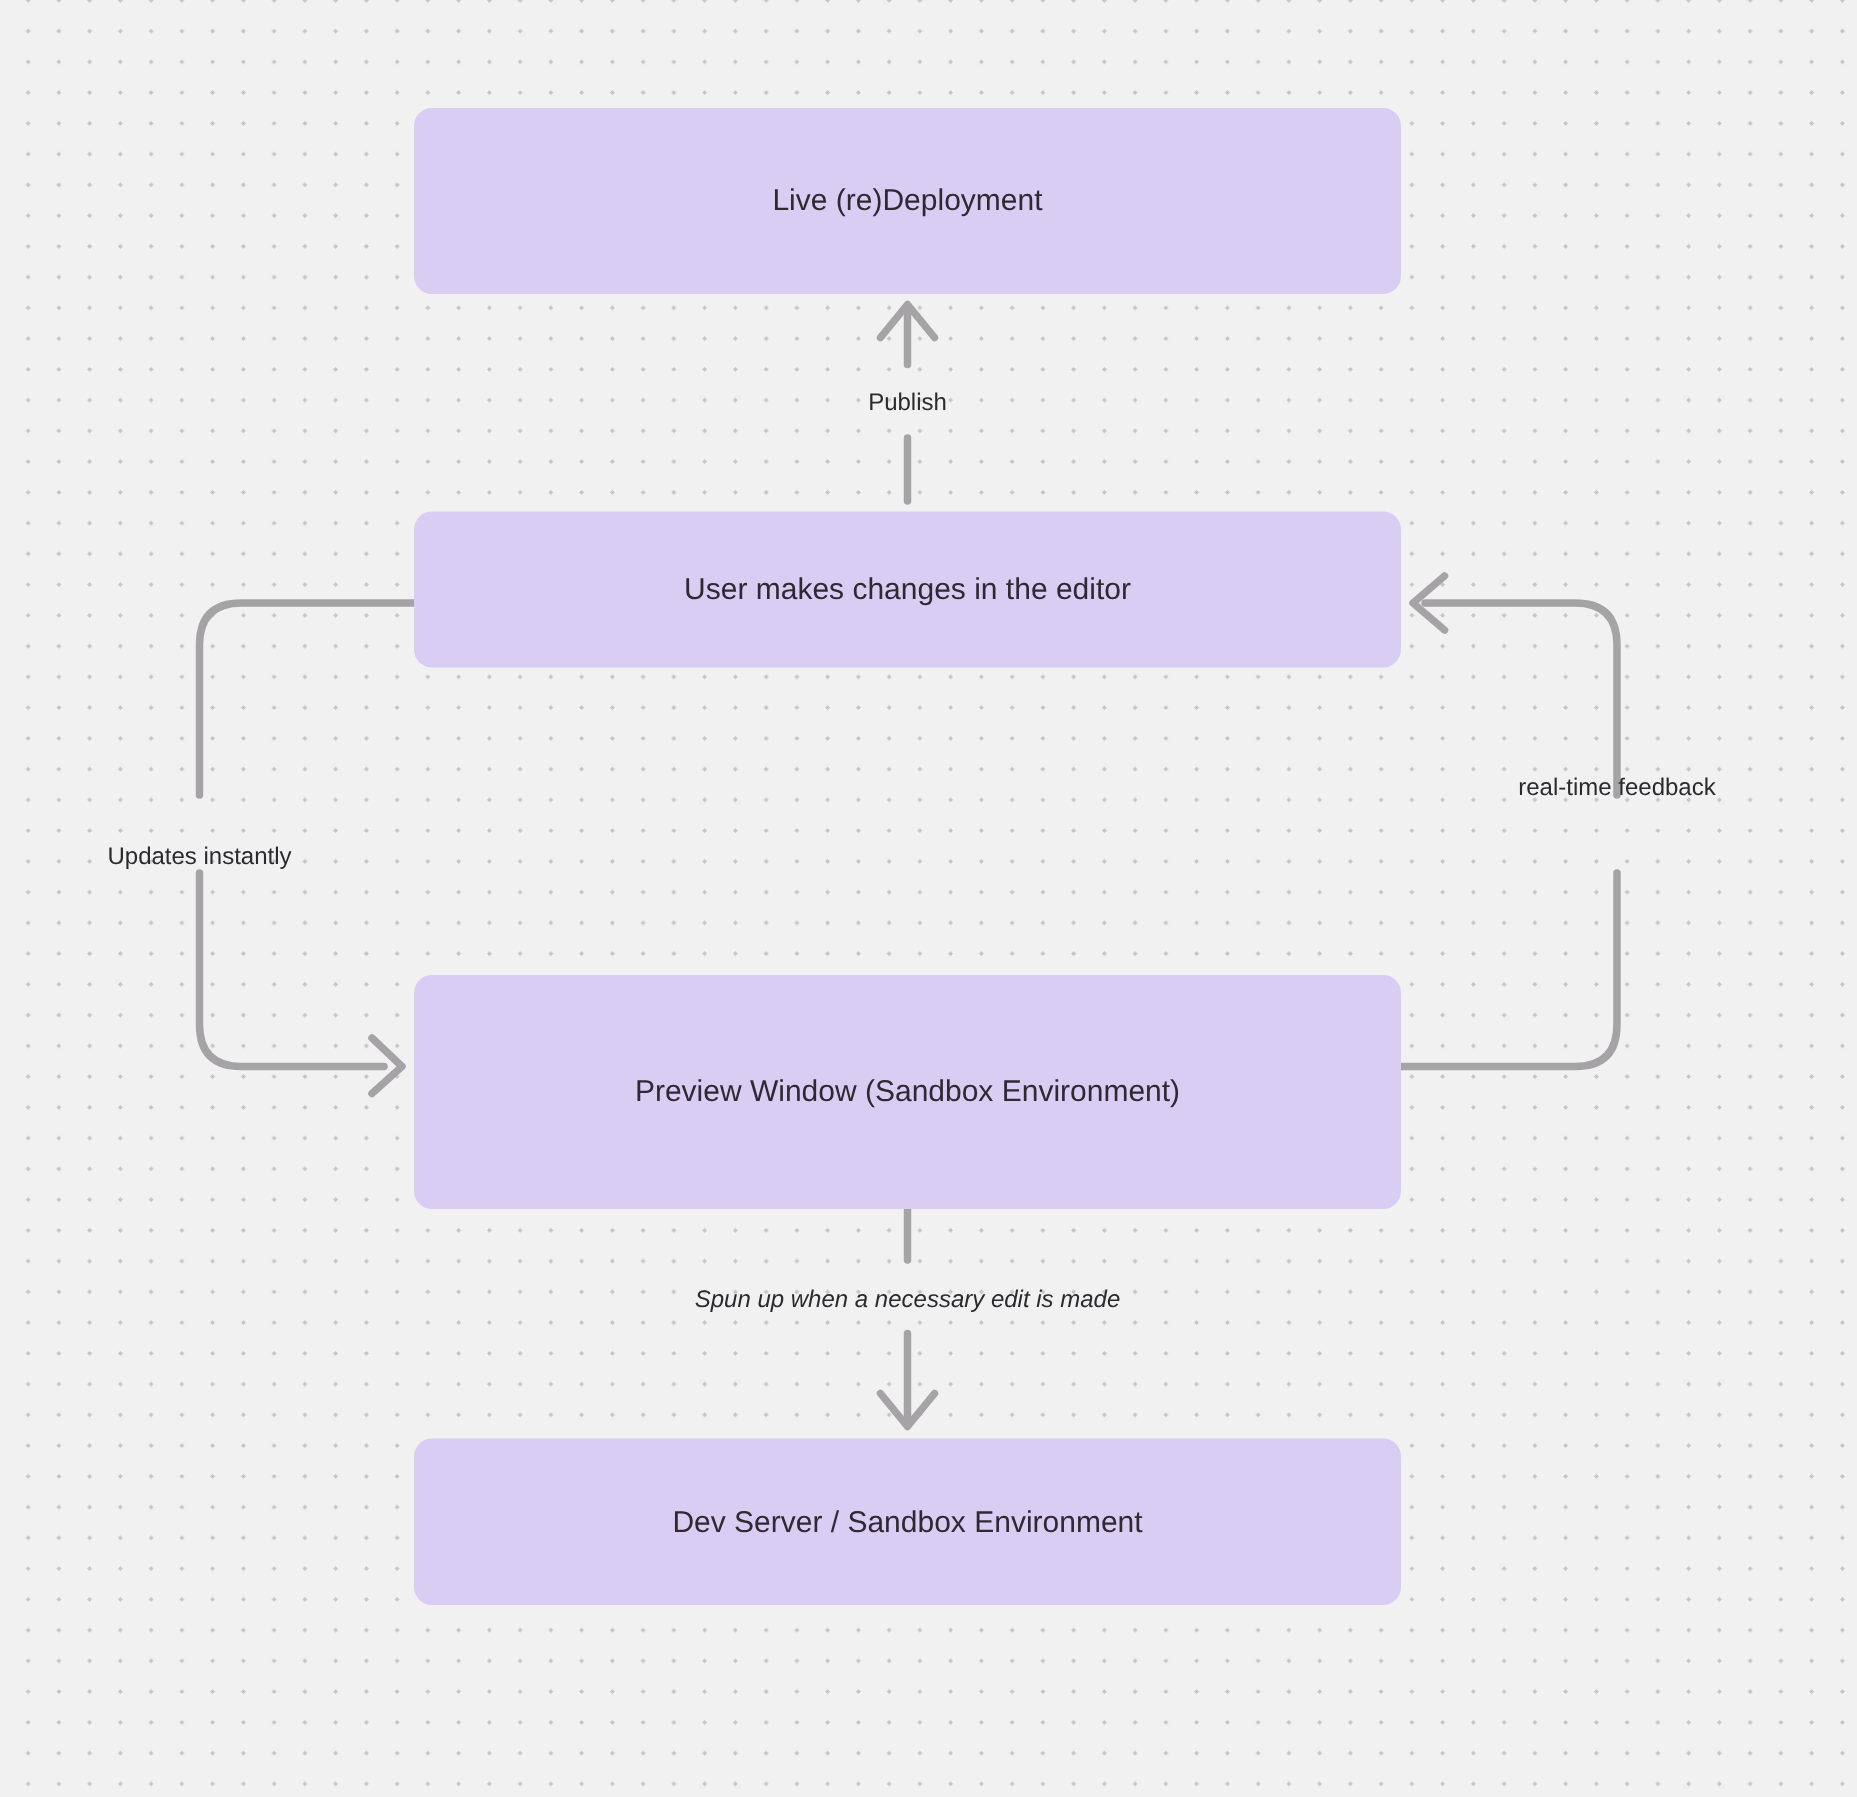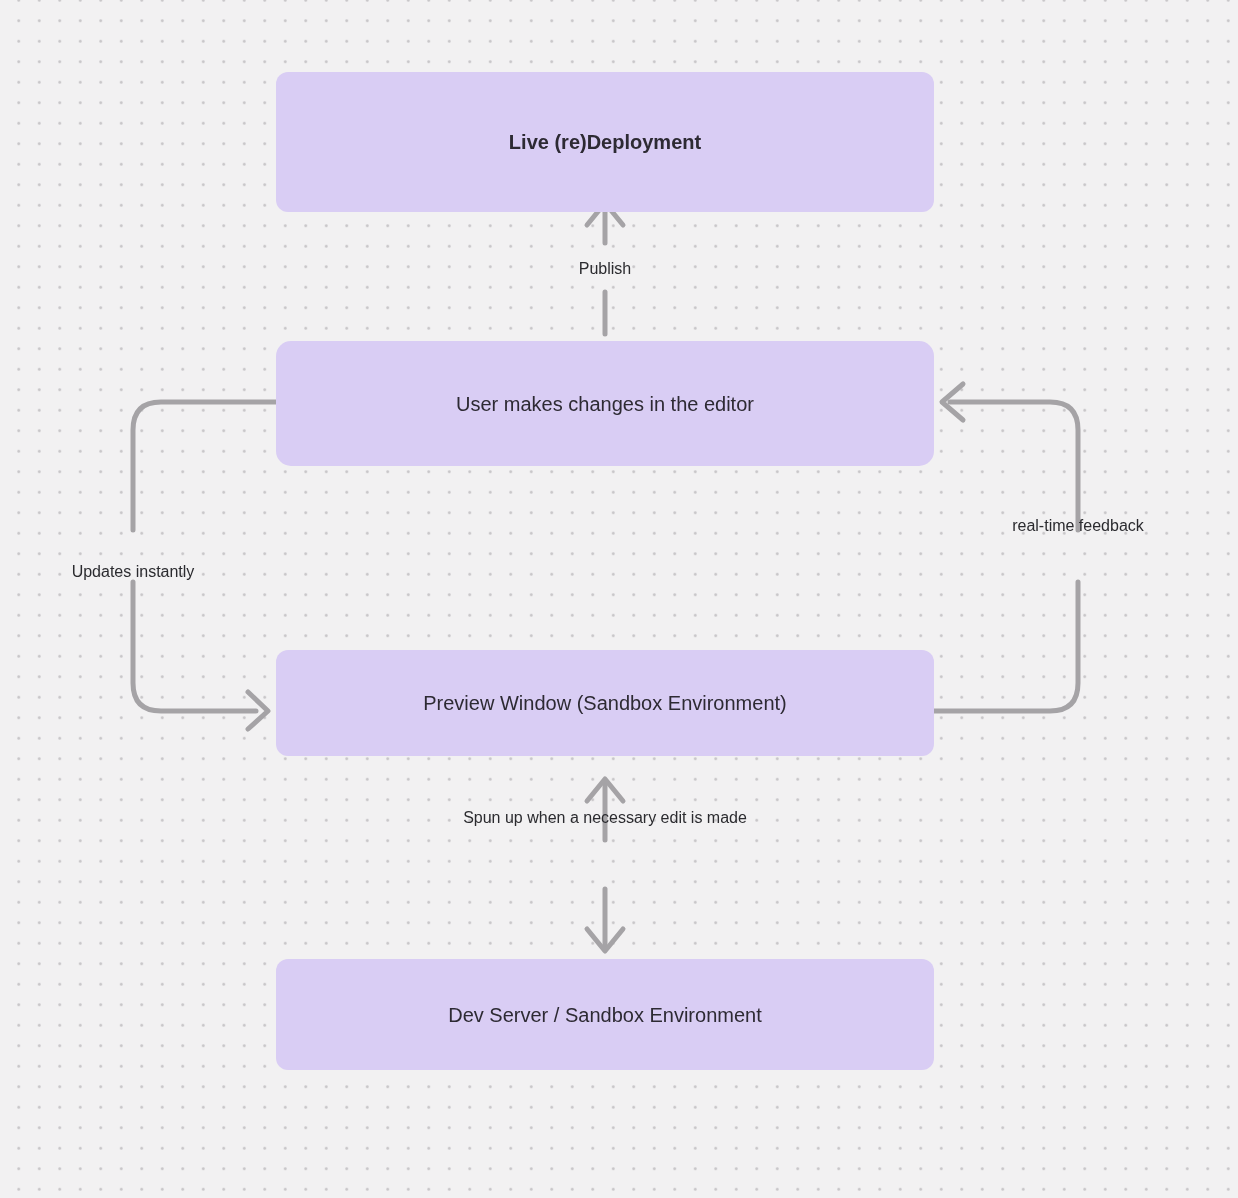--- a/index.html
+++ b/index.html
@@ -37,35 +37,35 @@
     background: var(--node-fill, #d9cdf4);
     border-radius: 12px;
     display: flex;
     align-items: center;
     justify-content: center;
     color: var(--node-text, #2d2a33);
     font-size: 20px;
     line-height: 1.3;
     text-align: center;
   }
-  #node-live    { top: 72px;  height: 140px; font-weight: bold; }
-  #node-user    { top: 341px; height: 125px; border-radius: 15px; }
-  #node-preview { top: 650px; height: 106px; }
+  #node-live    { top: 72px;  height: 124px; }
+  #node-user    { top: 341px; height: 104px; }
+  #node-preview { top: 650px; height: 156px; }
   #node-dev     { top: 959px; height: 111px; }
   .edge-label {
     position: absolute;
     transform: translate(-50%, -50%);
     font-size: 16px;
     color: var(--label-text, #2b2b2f);
     white-space: nowrap;
   }
   #label-publish  { left: 605px;  top: 269px; }
   #label-updates  { left: 133px;  top: 572px; }
   #label-feedback { left: 1078px; top: 526px; }
-  #label-spun     { left: 605px;  top: 818px; }
+  #label-spun     { left: 605px;  top: 867px; font-style: italic; }
 </style>
 </head>
 <body>
 
 <div class="canvas">
 
   <svg class="edges" viewBox="0 0 1238 1198" xmlns="http://www.w3.org/2000/svg">
 
     <g>
       <path d="M605 205 V243" stroke="#a5a3a6"></path>

